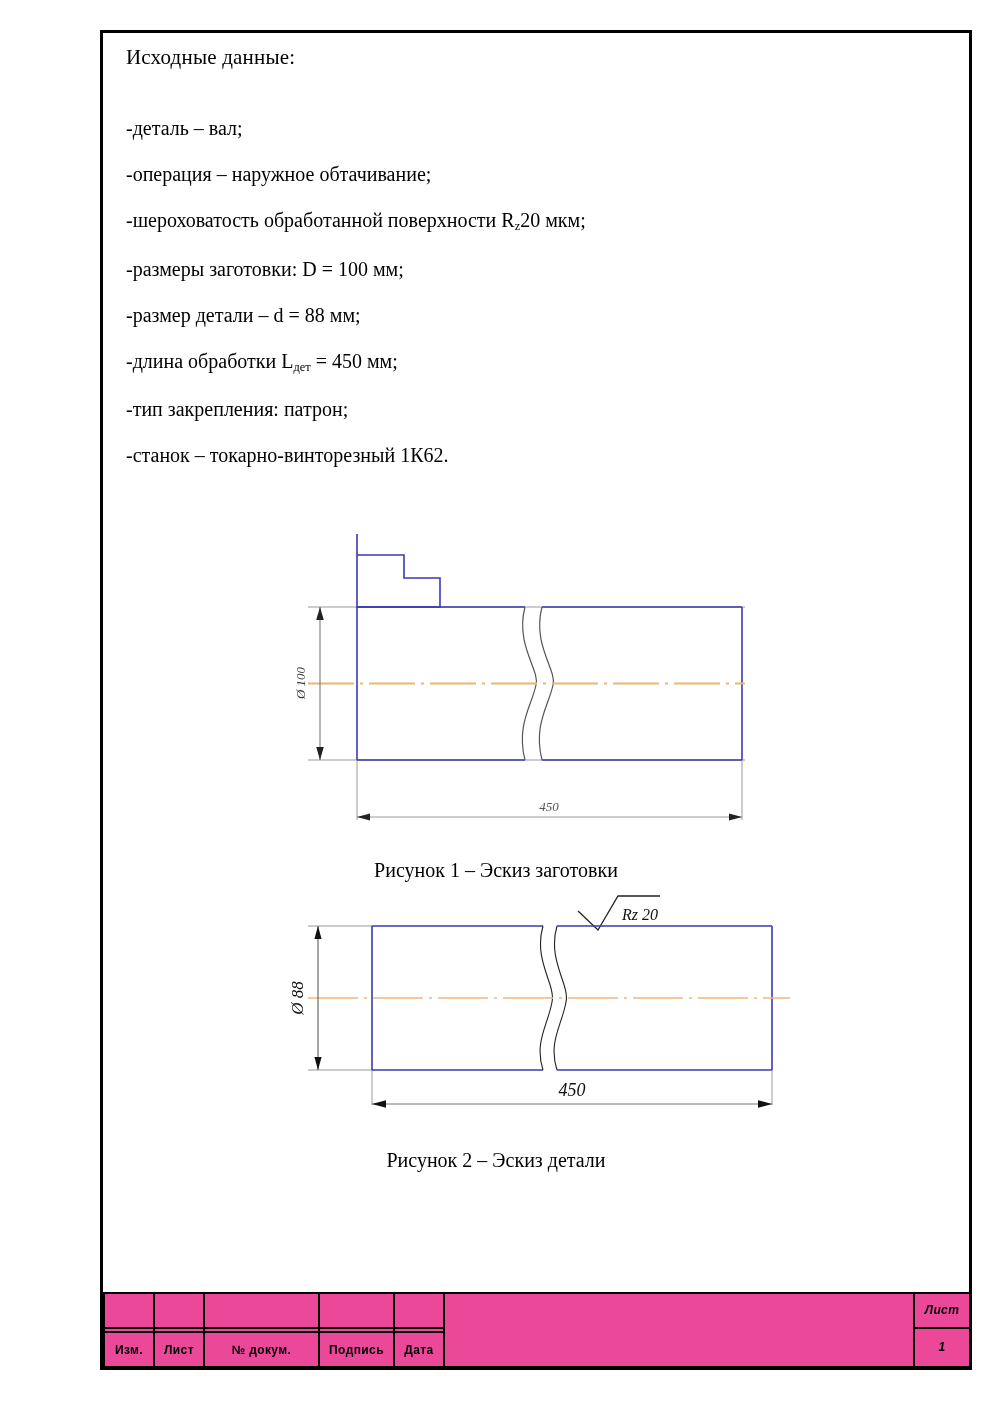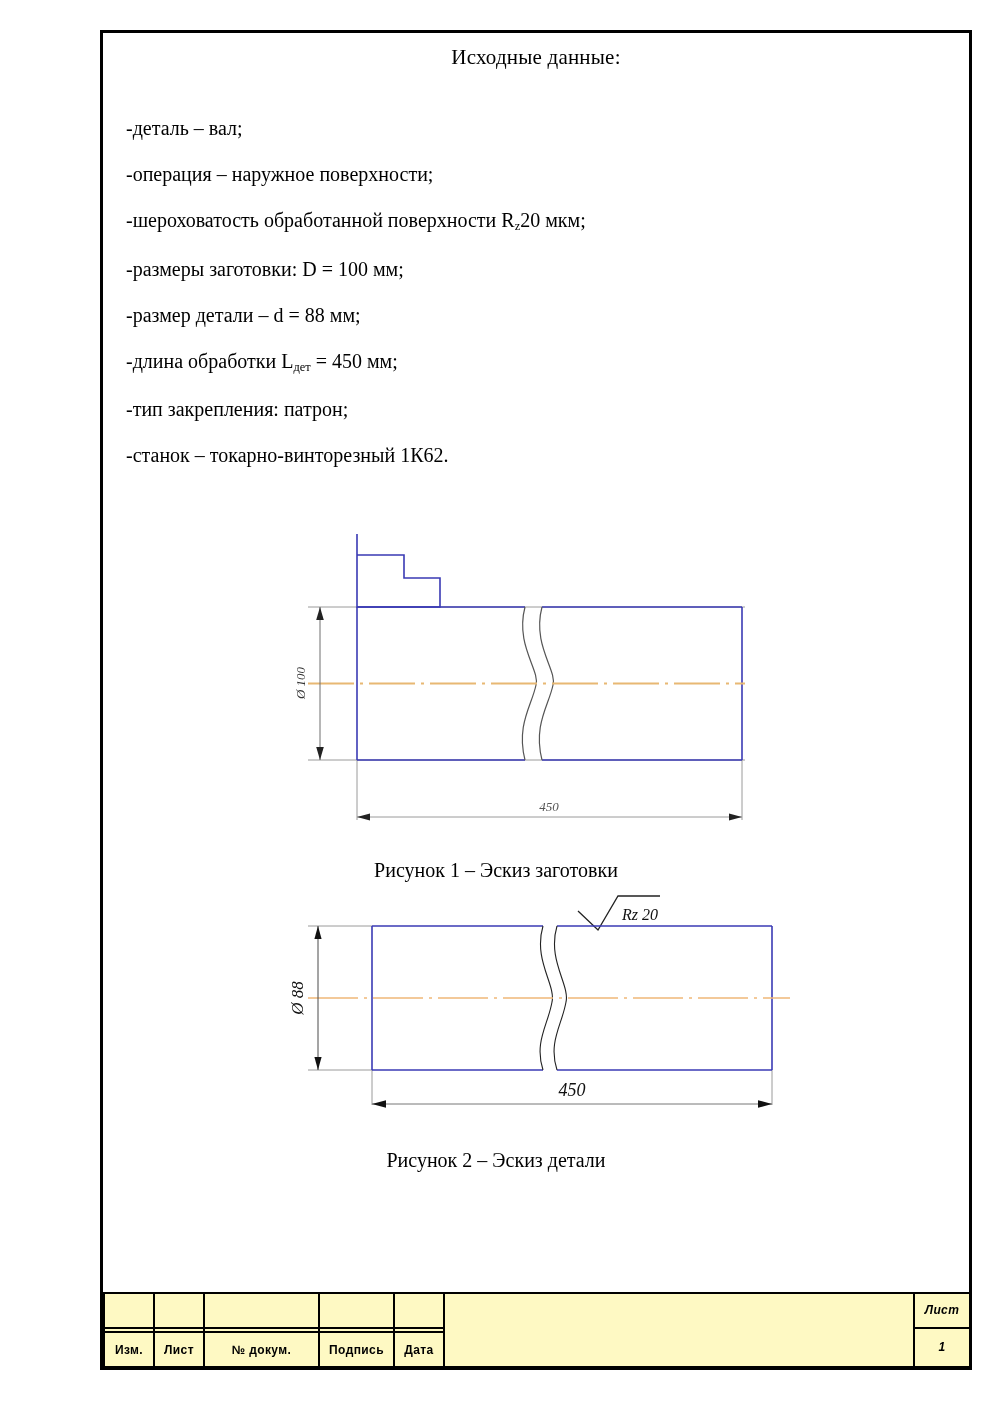--- a/index.html
+++ b/index.html
@@ -30,21 +30,21 @@
 
   
   .content {
     position: absolute;
     left: 126px;
     top: 45px;
     width: 820px;
   }
 
   .doc-title {
-    text-align: center;
+    text-align: left;
     font-size: 21px;
     line-height: 1.2;
     margin: 0 0 46px 0;
     font-weight: normal;
     letter-spacing: 0.2px;
   }
 
   .spec-list {
     list-style: none;
     margin: 0;
@@ -97,21 +97,21 @@
     table-layout: fixed;
   }
   .tb-table td {
     border: 2px solid #000;
     padding: 0;
     text-align: center;
     vertical-align: middle;
     font-size: 12px;
     font-weight: bold;
     letter-spacing: 0.4px;
-    background: #fef9c3;
+    background: #ec4899;
   }
   .tb-table td.blank { }
   .tb-sheet-word {
     font-size: 12px;
     font-style: italic;
     font-weight: bold;
   }
   .tb-sheet-num {
     font-size: 17px;
     font-style: italic;
@@ -122,21 +122,21 @@
 <body>
 
 <div class="page-frame"></div>
 
 <div class="content">
 
   <h1 class="doc-title">Исходные данные:</h1>
 
   <ul class="spec-list">
     <li>-деталь – вал;</li>
-    <li>-операция – наружное поверхности;</li>
+    <li>-операция – наружное обтачивание;</li>
     <li><span>-шероховатость обработанной поверхности R</span><sub>z</sub><span>20 мкм;</span></li>
     <li>-размеры заготовки: D = 100 мм;</li>
     <li>-размер детали – d = 88 мм;</li>
     <li><span>-длина обработки L</span><sub>дет</sub><span> = 450 мм;</span></li>
     <li>-тип закрепления: патрон;</li>
     <li>-станок – токарно-винторезный 1К62.</li>
   </ul>
 </div>
 
 <div class="figure" id="figure-1">

